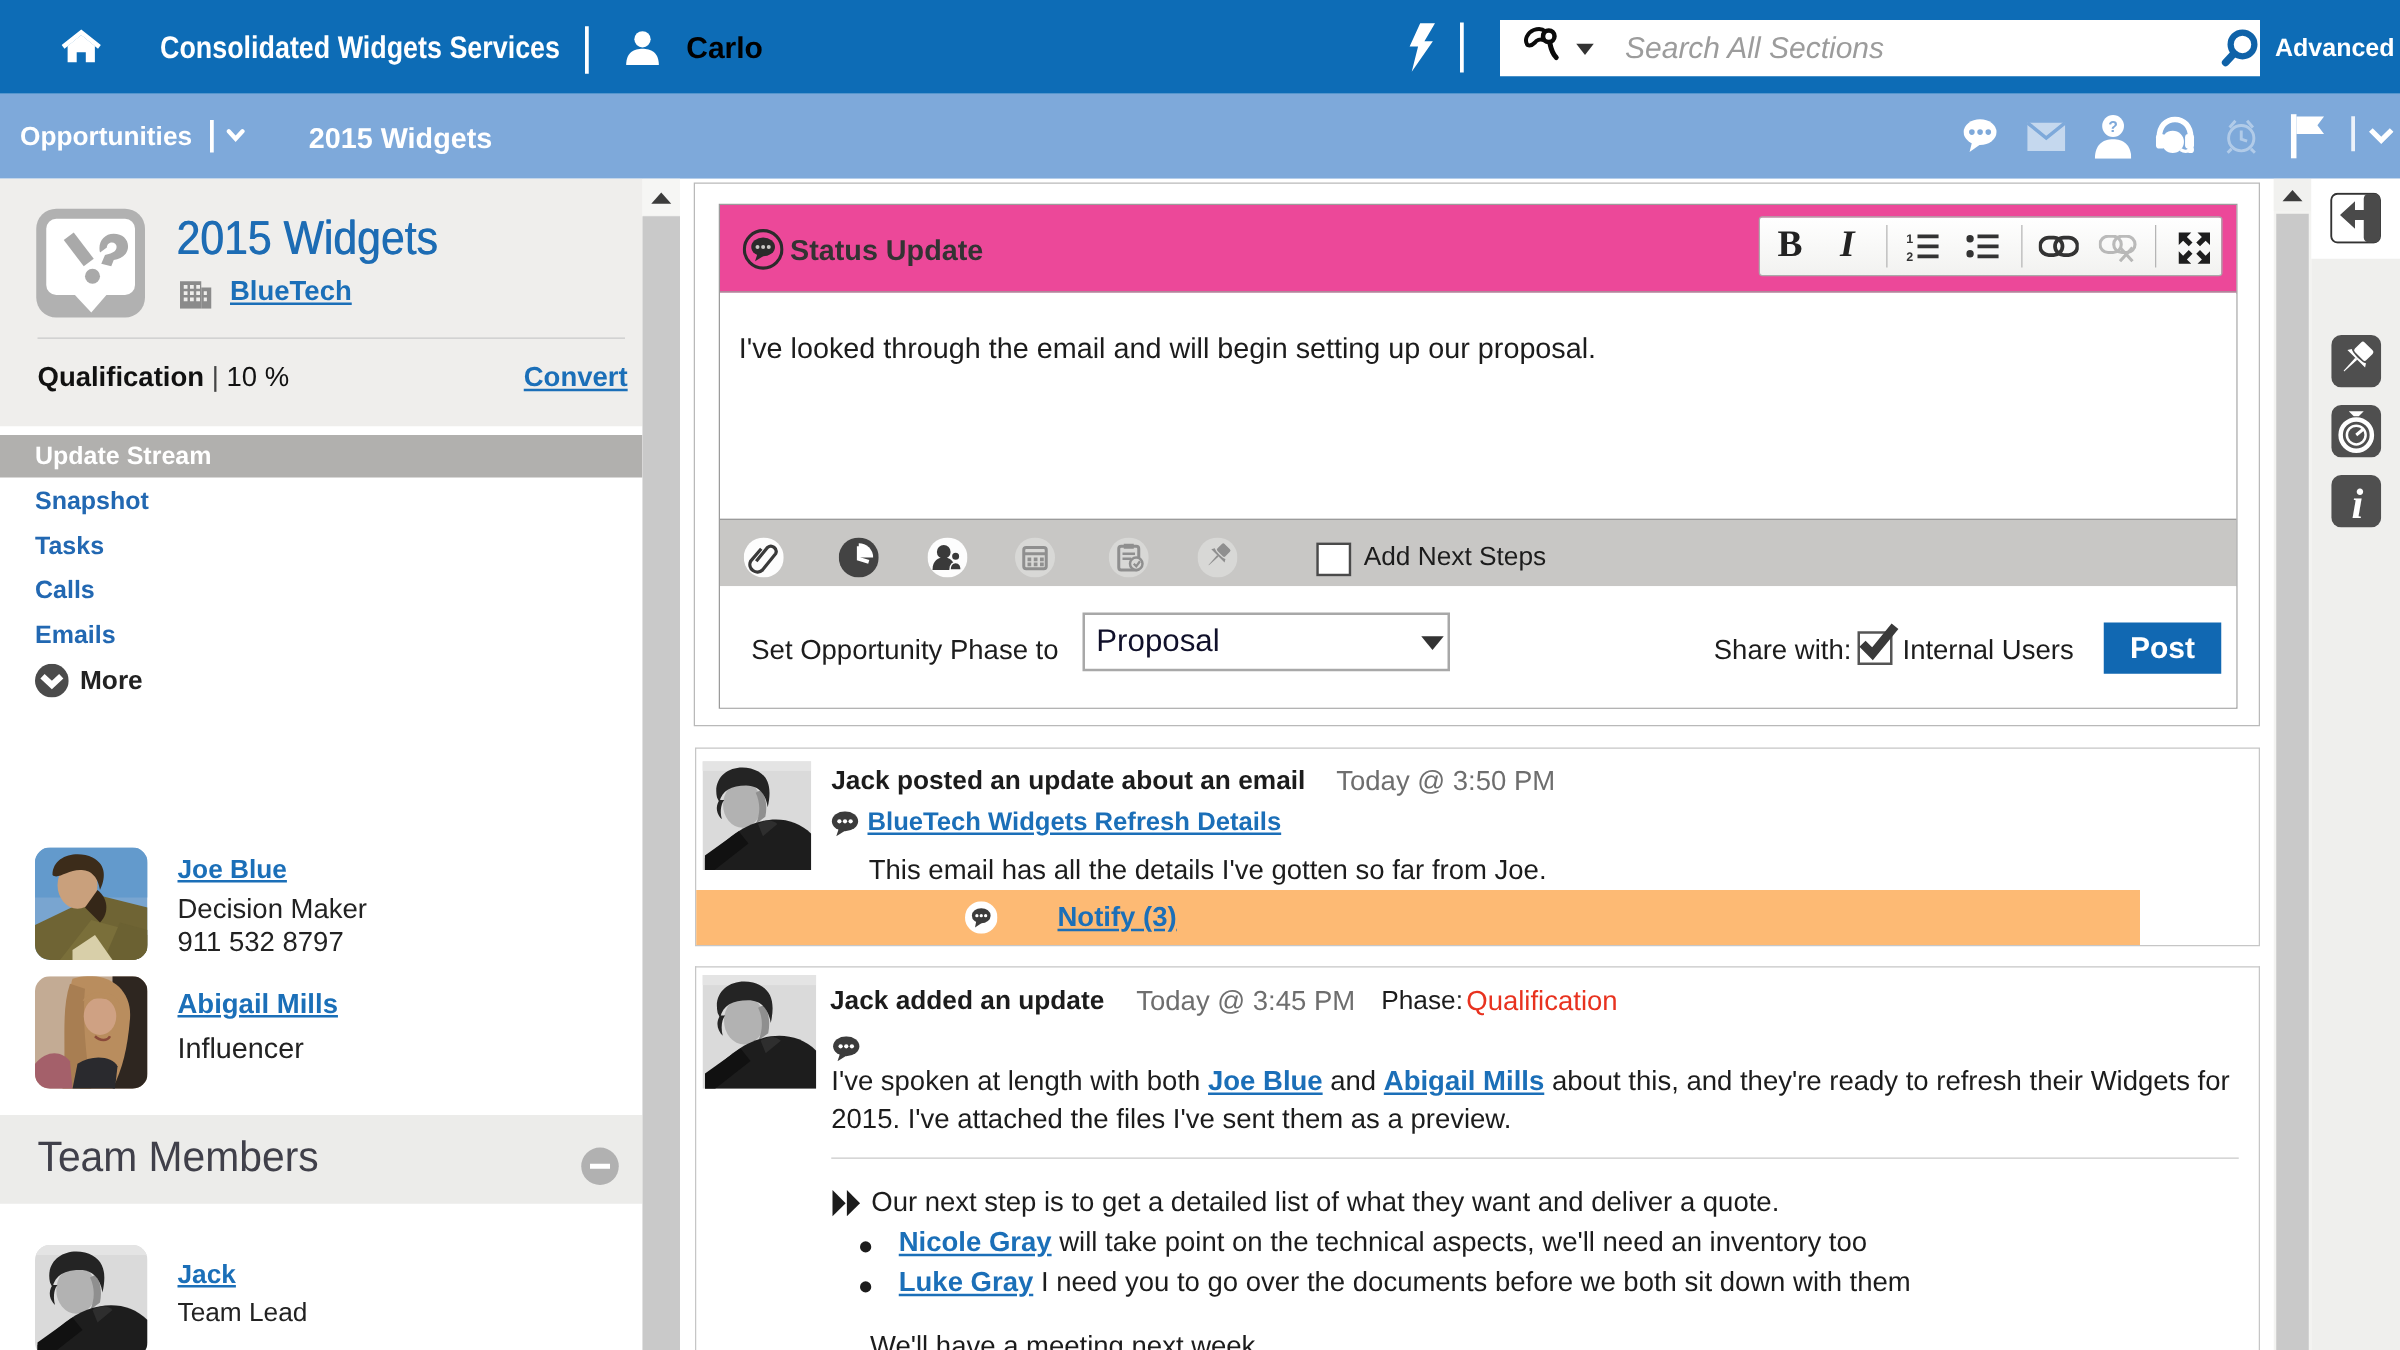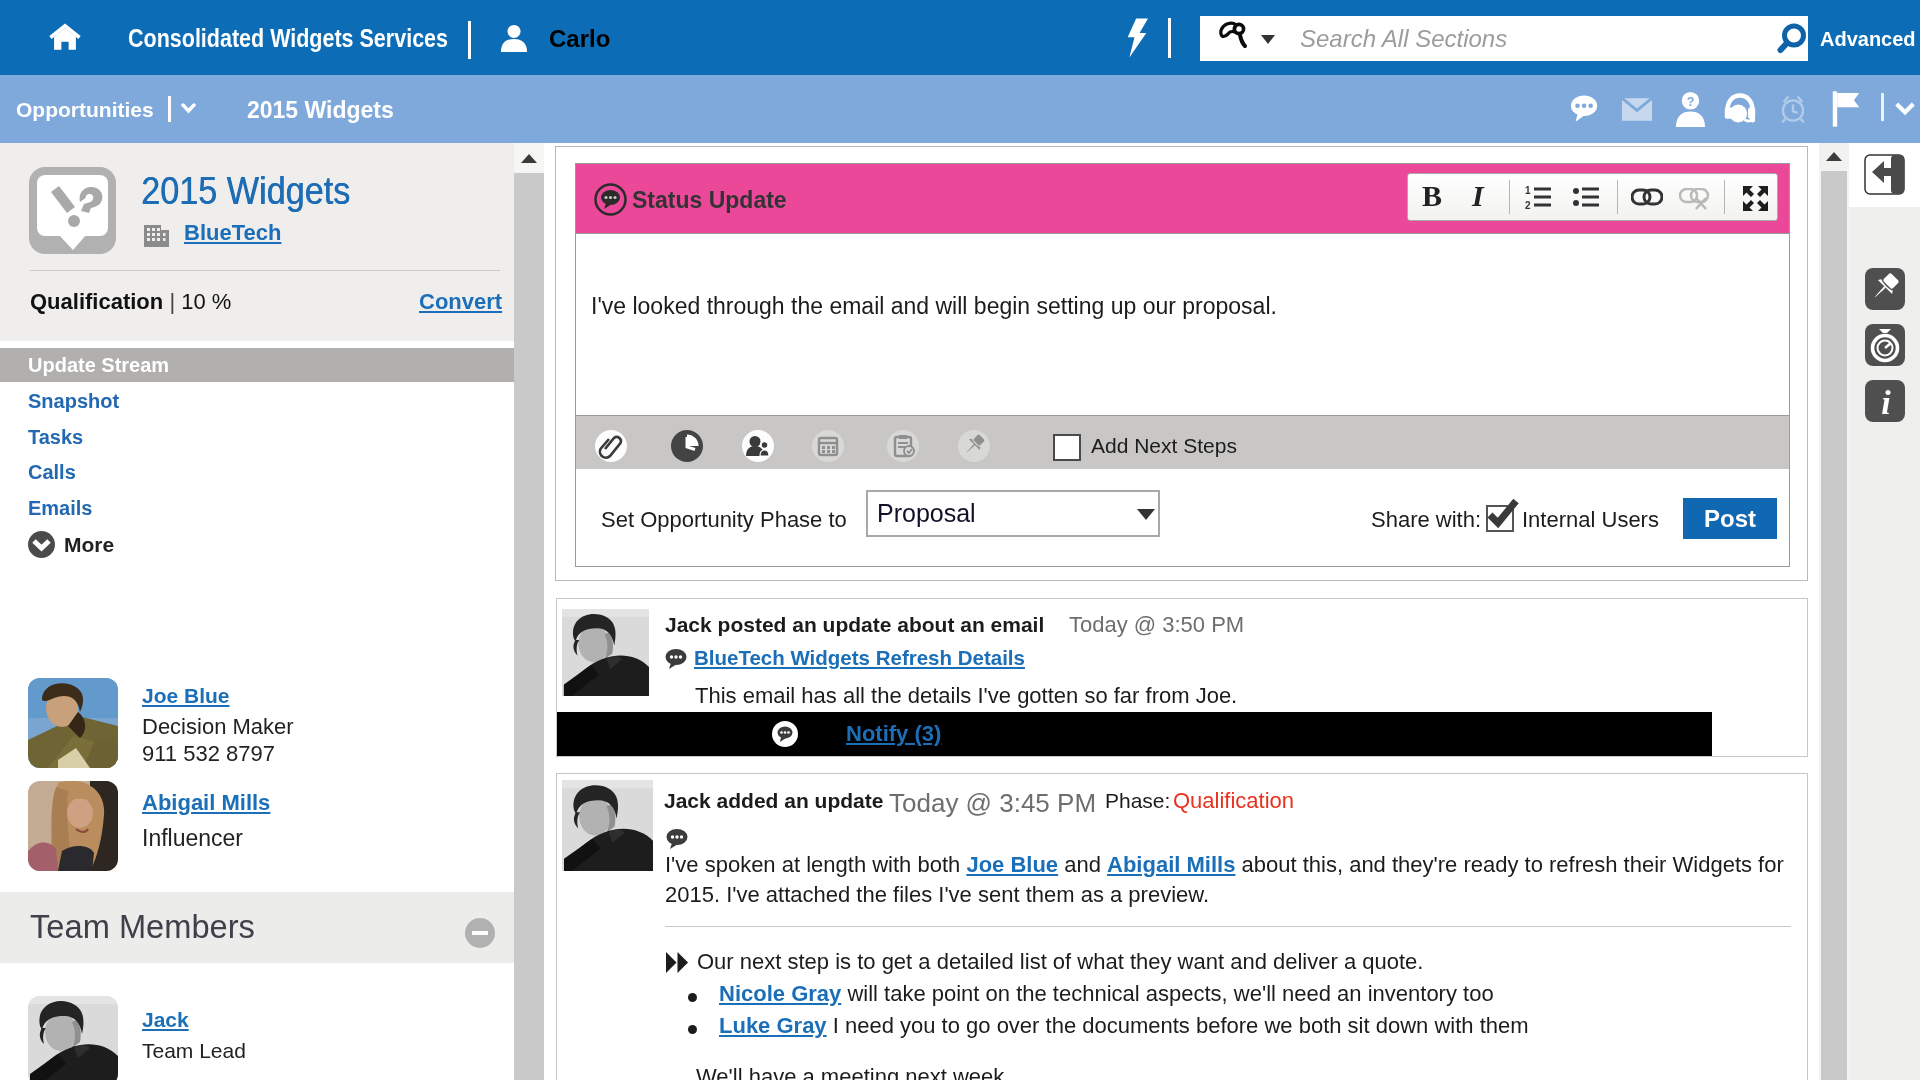--- a/index.html
+++ b/index.html
@@ -265,21 +265,21 @@
               <path d="M16 1 L26 1 L26 11 L22.5 7.5 L18 12 L15 9 L19.5 4.5 Z"></path>
               <path d="M1 1 L11 1 L7.5 4.5 L12 9 L9 12 L4.5 7.5 L1 11 Z"></path>
               <path d="M1 16 L4.5 19.5 L9 15 L12 18 L7.5 22.5 L11 26 L1 26 Z"></path>
               <path d="M26 16 L26 26 L16 26 L19.5 22.5 L15 18 L18 15 L22.5 19.5 Z"></path>
             </g>
           </svg>
         </div>
       </div>
 
       <div class="abs" style="left:0;top:71px;width:1213px;height:180px;background:#fff;">
-        <div class="abs" style="left:15px;top:30px;font-size:23px;color:#1c1c1c;margin-top:28px;">I've looked through the email and will begin setting up our proposal.</div>
+        <div class="abs" style="left:15px;top:30px;font-size:23px;color:#1c1c1c;">I've looked through the email and will begin setting up our proposal.</div>
       </div>
 
       <div class="abs" style="left:0;top:251px;width:1213px;height:54px;background:#c8c7c5;border-top:1px solid #9b9b9b;">
         <svg class="abs" style="left:19px;top:14px;" width="32" height="32" viewBox="0 0 32 32">
           <circle cx="16" cy="16" r="16" fill="#fdfdfd"></circle>
           <path d="M10 19 L19 8 a4.2 4.2 0 0 1 6.5 5 L15 26 a6 6 0 0 1 -9.5 -7 L14 9" fill="none" stroke="#3a3a3a" stroke-width="2.6"></path>
         </svg>
         <svg class="abs" style="left:95px;top:14px;" width="32" height="32" viewBox="0 0 32 32">
           <circle cx="16" cy="16" r="16" fill="#434343"></circle>
           <path d="M16 16 L16 4.5 A11.5 11.5 0 0 1 27.5 16 Z" fill="#fff"></path>
@@ -357,21 +357,21 @@
       <div class="abs" style="left:512px;top:13px;font-size:22px;color:#6e6e6e;">Today @ 3:50 PM</div>
       <svg class="abs" style="left:108px;top:50px;" width="24" height="20" viewBox="0 0 24 20">
         <ellipse cx="11" cy="8" rx="10.5" ry="8" fill="#3c3c3c"></ellipse>
         <path d="M6 14 L4 20 L12 15 Z" fill="#3c3c3c"></path>
         <circle cx="6.5" cy="8" r="1.7" fill="#fff"></circle>
           <circle cx="11" cy="8" r="1.7" fill="#fff"></circle>
           <circle cx="15.5" cy="8" r="1.7" fill="#fff"></circle>
       </svg>
       <div class="abs" style="left:137px;top:47px;font-size:20.5px;"><a href="#">BlueTech Widgets Refresh Details</a></div>
       <div class="abs" style="left:138px;top:84px;font-size:22px;color:#1c1c1c;">This email has all the details I've gotten so far from Joe.</div>
-      <div class="abs" style="left:0;top:113px;width:1155px;height:44px;background:#000000;">
+      <div class="abs" style="left:0;top:113px;width:1155px;height:44px;background:#fdba74;">
         <svg class="abs" style="left:215px;top:9px;" width="26" height="26" viewBox="0 0 26 26">
           <circle cx="13" cy="13" r="13" fill="#fff"></circle>
           <ellipse cx="13" cy="11.5" rx="7.5" ry="6" fill="#3c3c3c"></ellipse>
           <path d="M9 16 L8 21 L14 17 Z" fill="#3c3c3c"></path>
           <circle cx="9.5" cy="11.5" r="1.3" fill="#fff"></circle>
             <circle cx="13" cy="11.5" r="1.3" fill="#fff"></circle>
             <circle cx="16.5" cy="11.5" r="1.3" fill="#fff"></circle>
         </svg>
         <div class="abs" style="left:289px;top:9px;font-size:22px;"><a href="#">Notify (3)</a></div>
       </div>
@@ -383,21 +383,21 @@
         <rect width="90" height="8" fill="#e4e4e4"></rect>
         <ellipse cx="33" cy="36" rx="16" ry="19" fill="#b2b2b2"></ellipse>
         <path d="M44 26 C48 34 48 44 44 52 L52 46 C54 36 52 28 48 24 Z" fill="#8f8f8f"></path>
         <path d="M12 30 C8 12 24 2 40 6 C54 10 58 20 54 38 C52 26 46 20 36 20 C24 20 16 24 14 34 Z" fill="#242424"></path>
         <path d="M14 32 C10 38 12 44 16 48 C14 40 16 34 18 32 Z" fill="#242424"></path>
         <path d="M90 60 C72 42 44 46 24 62 L2 80 L2 90 L90 90 Z" fill="#1d1d1d"></path>
         <path d="M2 78 L30 58 L38 68 L10 90 L2 90 Z" fill="#111"></path>
         <path d="M46 52 C52 48 58 48 62 52 L50 62 Z" fill="#2e2e2e"></path>
       </svg>
       <div class="abs" style="left:107px;top:15px;font-size:21px;font-weight:bold;color:#1c1c1c;">Jack added an update</div>
-      <div class="abs" style="left:332px;top:14px;font-size:26px;color:#6e6e6e;text-align:right;">Today @ 3:45 PM</div>
+      <div class="abs" style="left:352px;top:14px;font-size:22px;color:#6e6e6e;text-align:right;">Today @ 3:45 PM</div>
       <div class="abs" style="left:548px;top:15px;font-size:21px;color:#1c1c1c;">Phase:</div>
       <div class="abs" style="left:616px;top:14px;font-size:22px;color:#e8321f;">Qualification</div>
       <svg class="abs" style="left:109px;top:55px;" width="24" height="20" viewBox="0 0 24 20">
         <ellipse cx="11" cy="8" rx="10.5" ry="8" fill="#3c3c3c"></ellipse>
         <path d="M6 14 L4 20 L12 15 Z" fill="#3c3c3c"></path>
         <circle cx="6.5" cy="8" r="1.7" fill="#fff"></circle>
           <circle cx="11" cy="8" r="1.7" fill="#fff"></circle>
           <circle cx="15.5" cy="8" r="1.7" fill="#fff"></circle>
       </svg>
       <div class="abs" style="left:108px;top:76px;font-size:22px;color:#1c1c1c;line-height:29.5px;">I've spoken at length with both <a href="#">Joe Blue</a> and <a href="#">Abigail Mills</a> about this, and they're ready to refresh their Widgets for<br>2015. I've attached the files I've sent them as a preview.</div>

